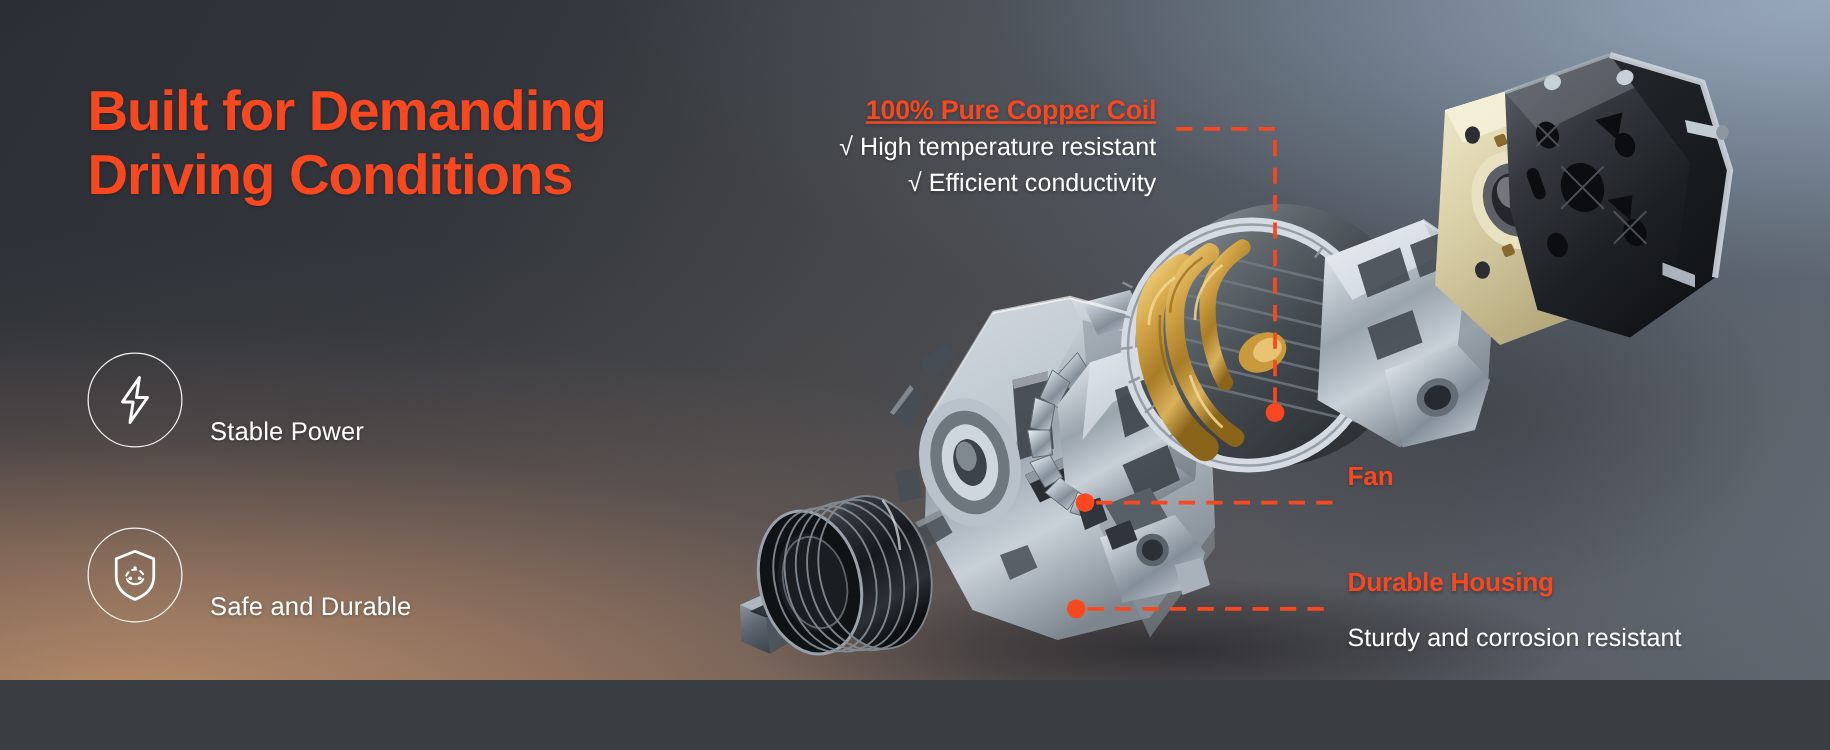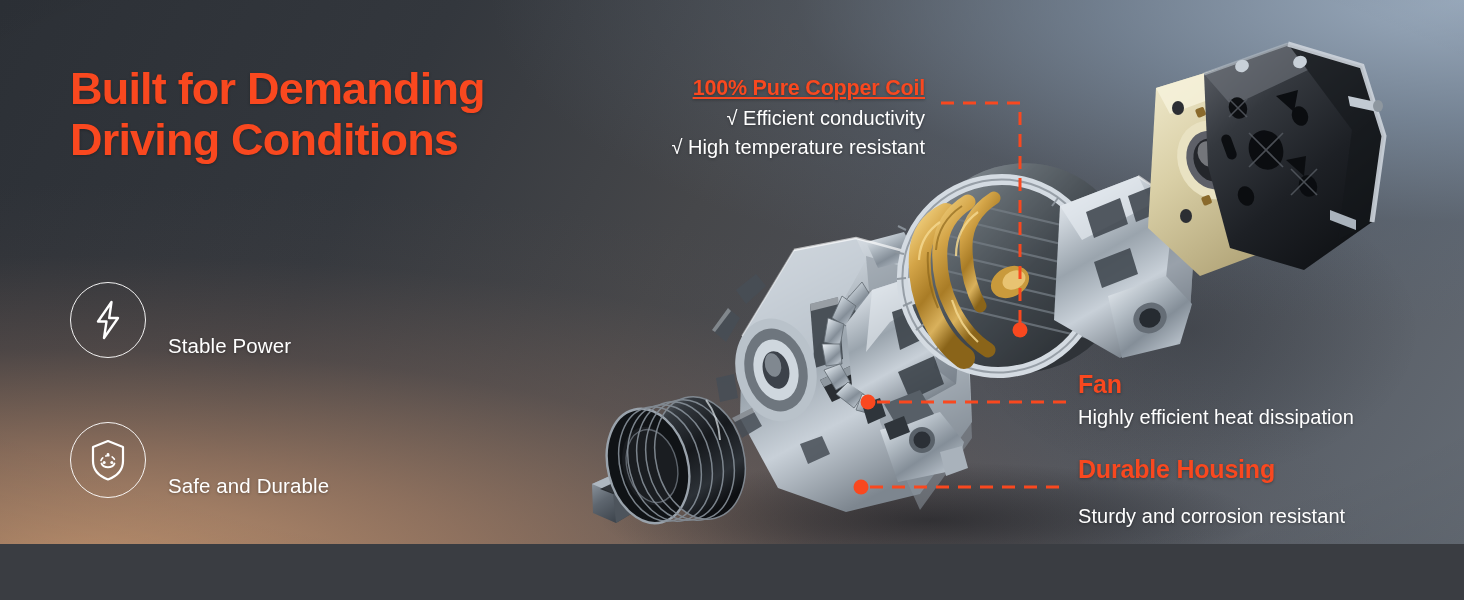--- a/index.html
+++ b/index.html
@@ -48,21 +48,21 @@
   }
   .badge-label {
     color:#ffffff; font-size:20.5px; font-weight:400;
     letter-spacing:0.1px;
     text-shadow:0 1px 3px rgba(0,0,0,0.3);
   }
 
   
   .callout { position:absolute; }
   .callout-title {
-    color:#f9481f; font-size:25px; font-weight:700; letter-spacing:-0.2px;
+    color:#f9481f; font-size:21px; font-weight:700; letter-spacing:-0.2px;
     text-shadow:0 1px 3px rgba(0,0,0,0.32);
     white-space:nowrap;
   }
   .callout-line {
     color:#ffffff; font-size:20px; font-weight:400; letter-spacing:0.05px;
     text-shadow:0 1px 3px rgba(0,0,0,0.34);
     white-space:nowrap;
   }
   #callout-coil { left:525px; top:76px; width:400px; text-align:right; }
   #callout-coil .callout-title { font-size:21.5px;text-decoration:underline; }
@@ -425,27 +425,26 @@
         <circle cx="16.2" cy="24.6" r="1.5" fill="#ffffff"></circle>
         <circle cx="23.8" cy="24.6" r="1.5" fill="#ffffff"></circle>
         <circle cx="20" cy="16.4" r="1.4" fill="#ffffff"></circle>
       </svg>
     </div>
     <div class="badge-label">Safe and Durable</div>
   </div>
 
   <div class="callout" id="callout-coil">
     <div class="callout-title">100% Pure Copper Coil</div>
+    <div class="callout-line">√ High temperature resistant</div>
     <div class="callout-line">√ Efficient conductivity</div>
-    <div class="callout-line">√ High temperature resistant</div>
   </div>
 
   <div class="callout" id="callout-fan">
     <div class="callout-title">Fan</div>
-    <div class="callout-line">Highly efficient heat dissipation</div>
   </div>
 
   <div class="callout" id="callout-housing">
     <div class="callout-title">Durable Housing</div>
     <div class="callout-line">Sturdy and corrosion resistant</div>
   </div>
 
 </div>
 
 </body></html>

